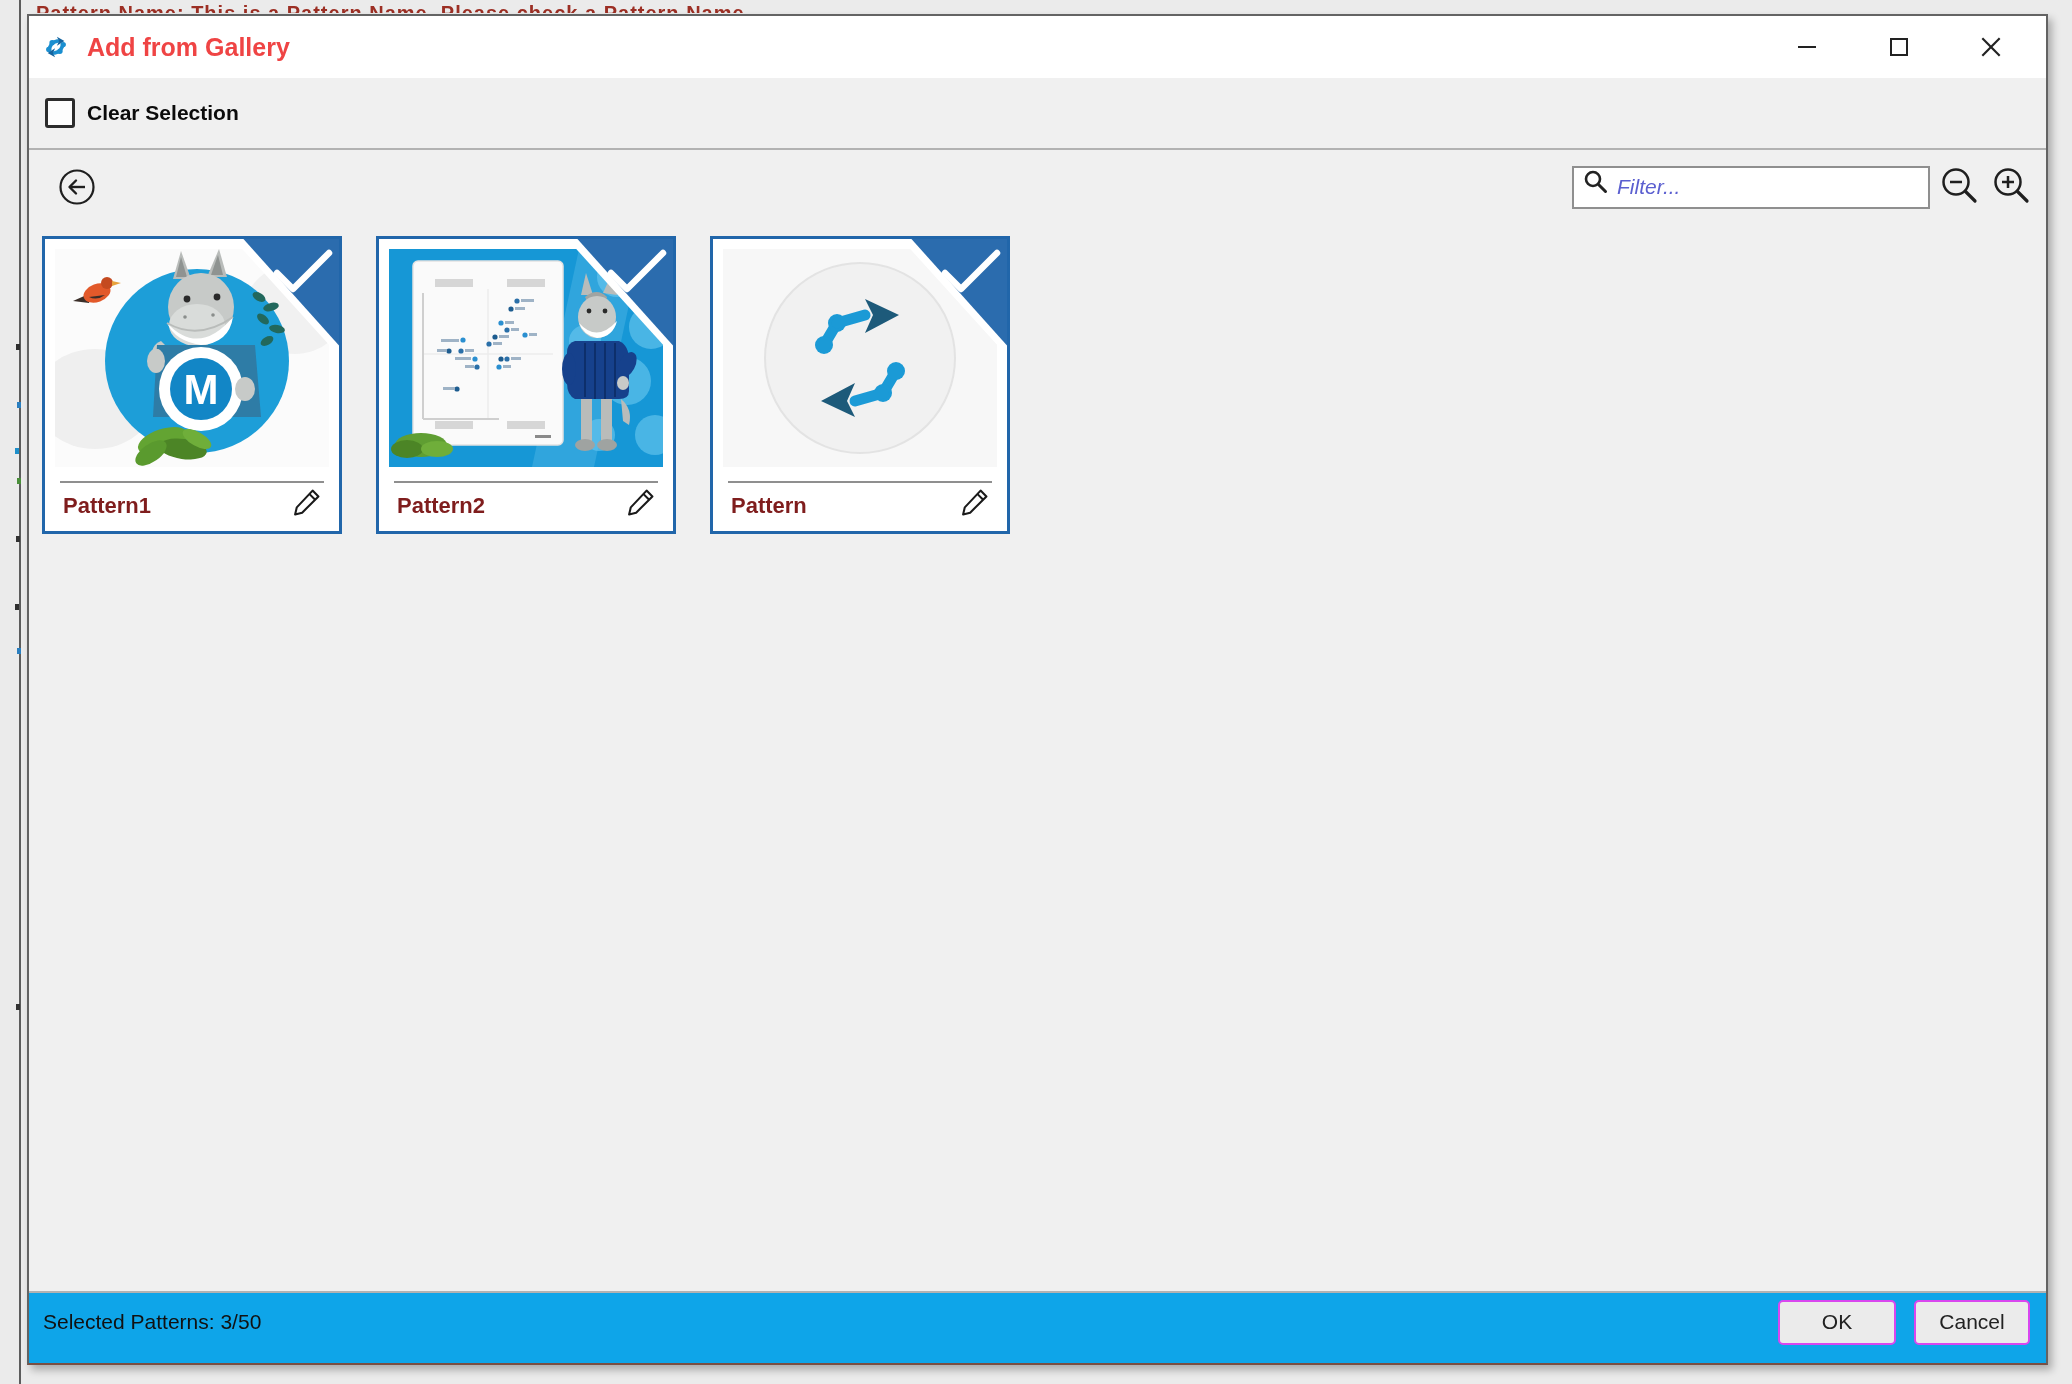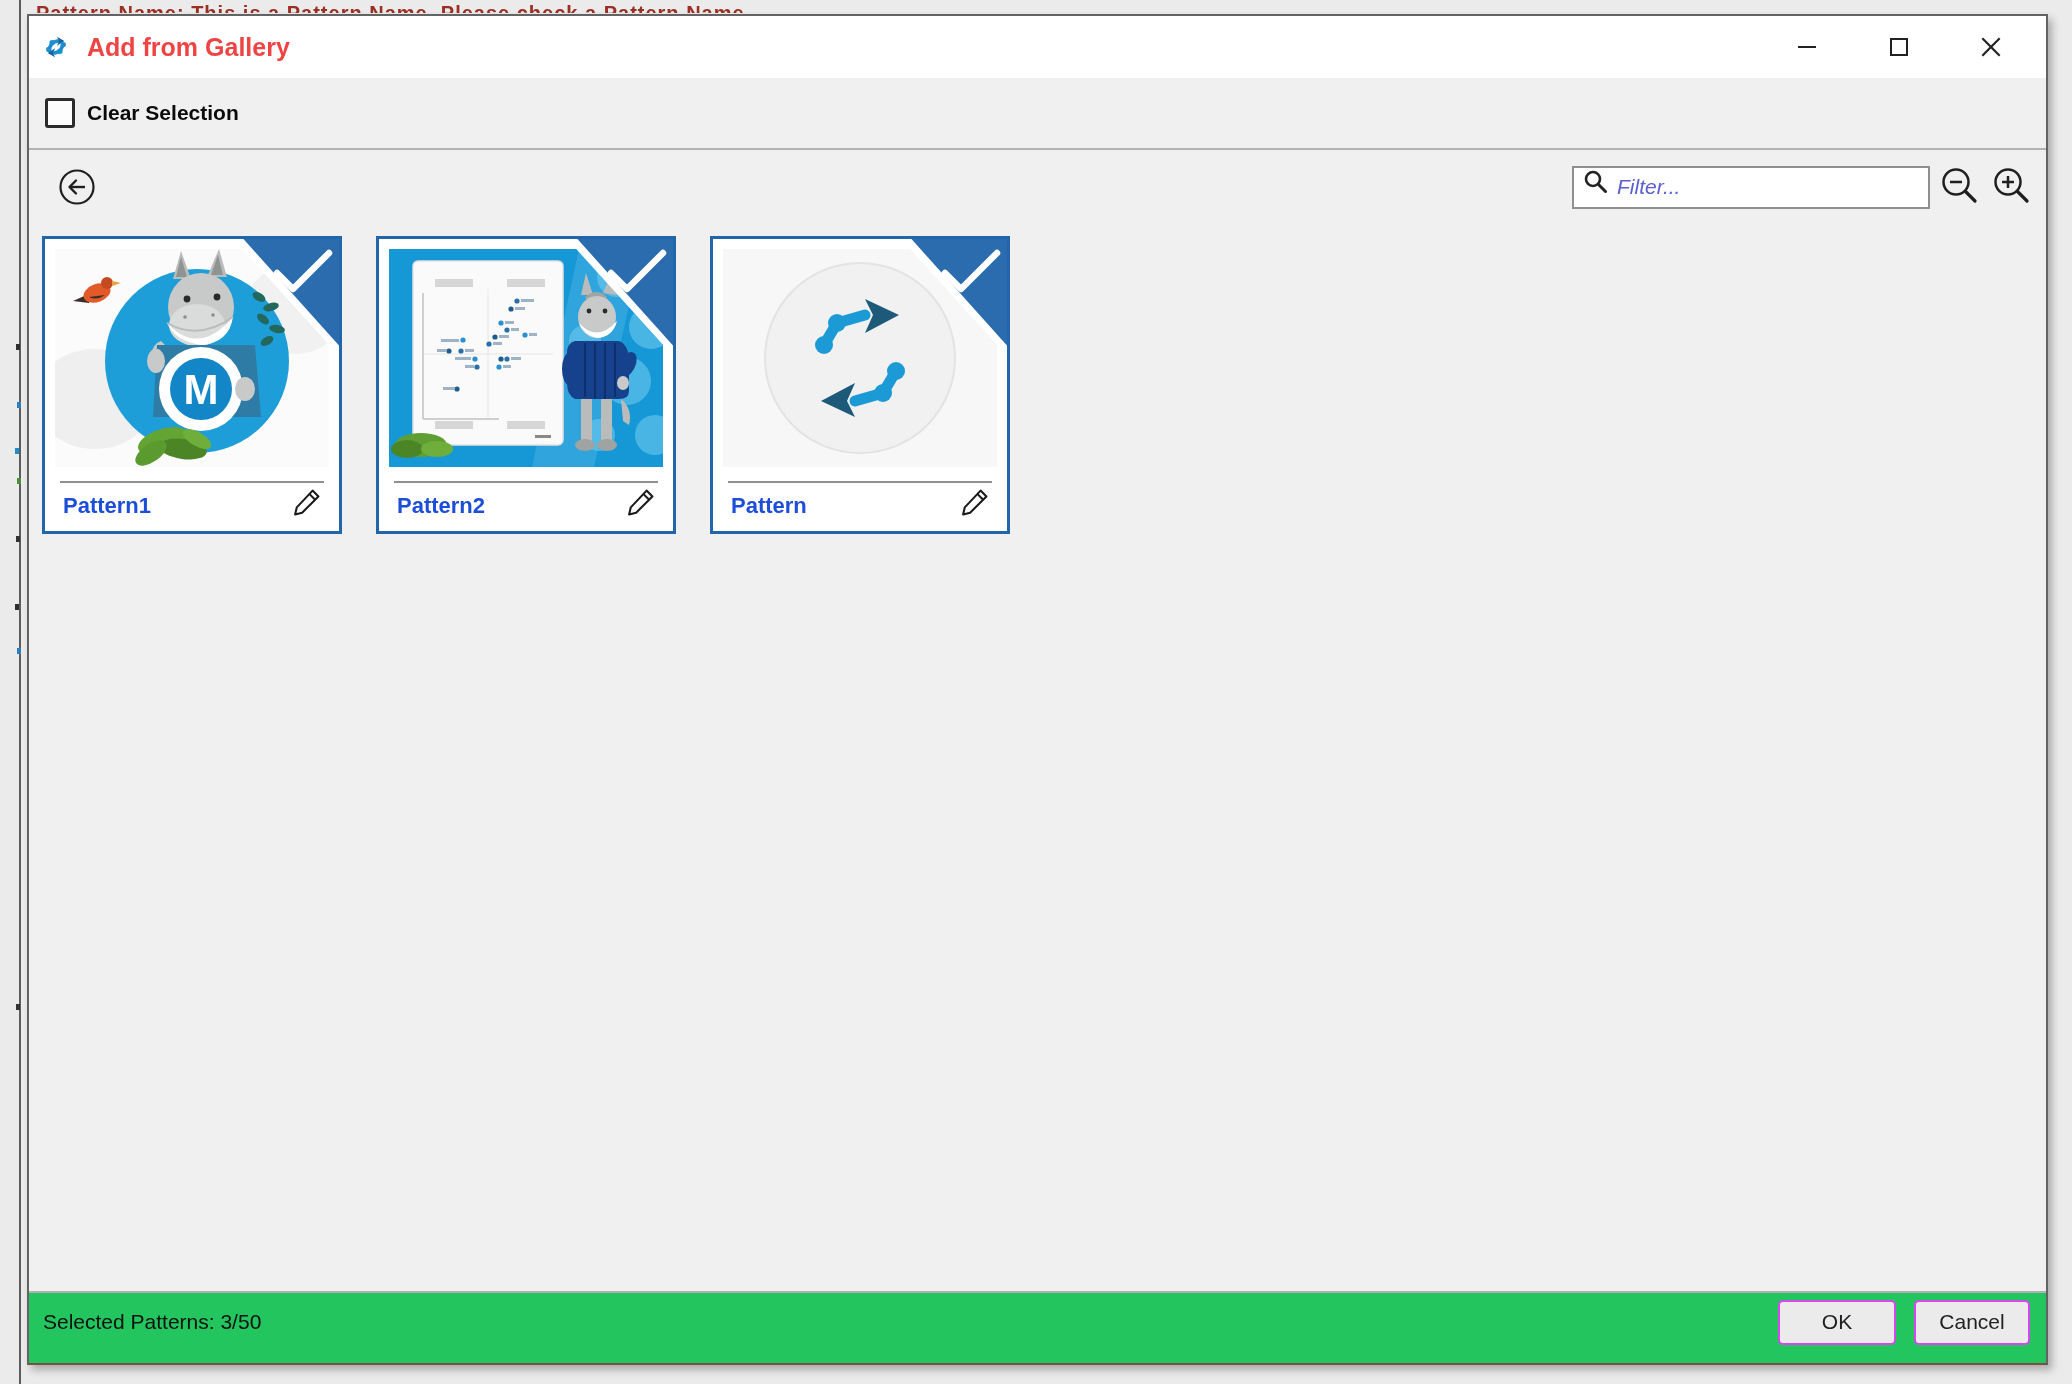--- a/index.html
+++ b/index.html
@@ -85,25 +85,25 @@
   .corner-white {
     position: absolute; inset: 0; background: #ffffff; pointer-events: none;
     clip-path: polygon(64% 0, 100% 0, 100% 40%);
   }
   .corner-blue {
     position: absolute; inset: 0; background: #2b6cae; pointer-events: none;
     clip-path: polygon(67.5% 0, 100% 0, 100% 36.5%);
   }
   .corner-check { position: absolute; top: 6px; right: 4px; width: 66px; height: 54px; pointer-events: none; }
   .card-divider { position: absolute; left: 15px; right: 15px; top: 242px; border-top: 2px solid #8f8f8f; }
-  .card-name { position: absolute; left: 18px; top: 254px; font-size: 22px; font-weight: 600; color: #1d4ed8; }
+  .card-name { position: absolute; left: 18px; top: 254px; font-size: 22px; font-weight: 600; color: #7f1d1d; }
   .edit-btn { position: absolute; right: 14px; top: 246px; width: 36px; height: 36px; background: transparent; border: none; cursor: pointer; padding: 0; }
 
   .footer {
-    flex: 0 0 auto; height: 72px; background: #22c55e;
+    flex: 0 0 auto; height: 72px; background: #0ea5e9;
     border-top: 2px solid #b2b2b2;
     display: flex; align-items: center; padding: 0 16px 12px 14px;
   }
   .status { font-size: 21px; color: #111; }
   .footer-spacer { flex: 1; }
   .dlg-btn {
     height: 45px; background: #ebebeb; border: 2px solid #d946ef; border-radius: 5px;
     font-family: "Liberation Sans", sans-serif; font-size: 21px; color: #222; cursor: pointer;
   }
   .ok-btn { width: 118px; margin-right: 18px; }

